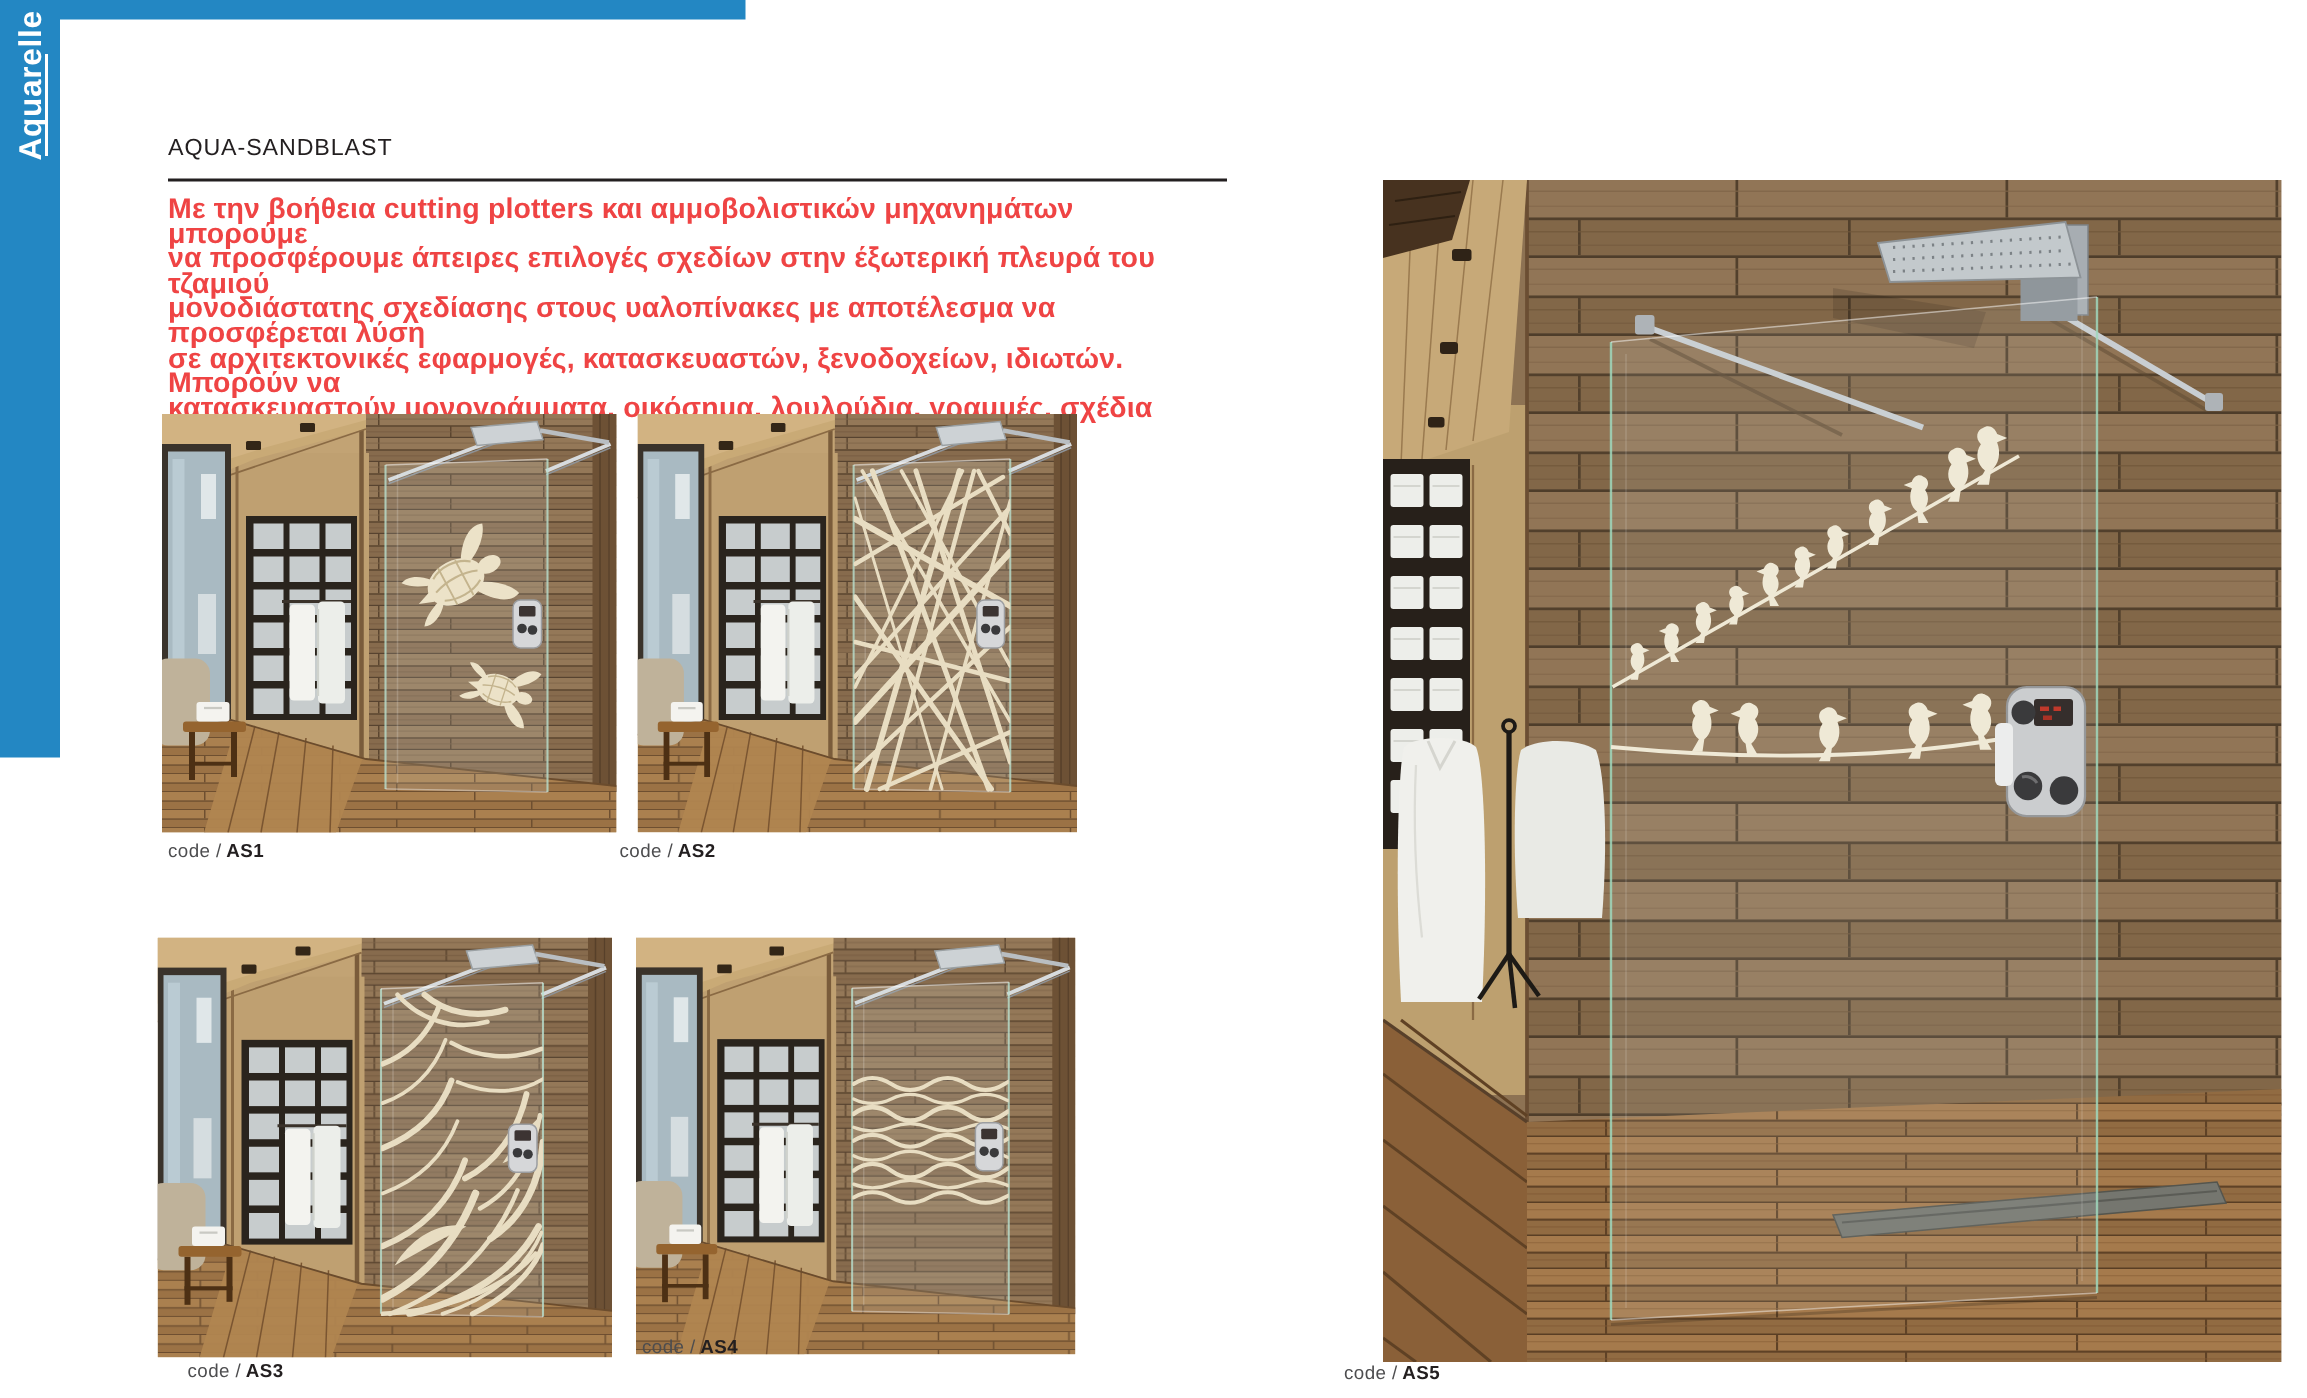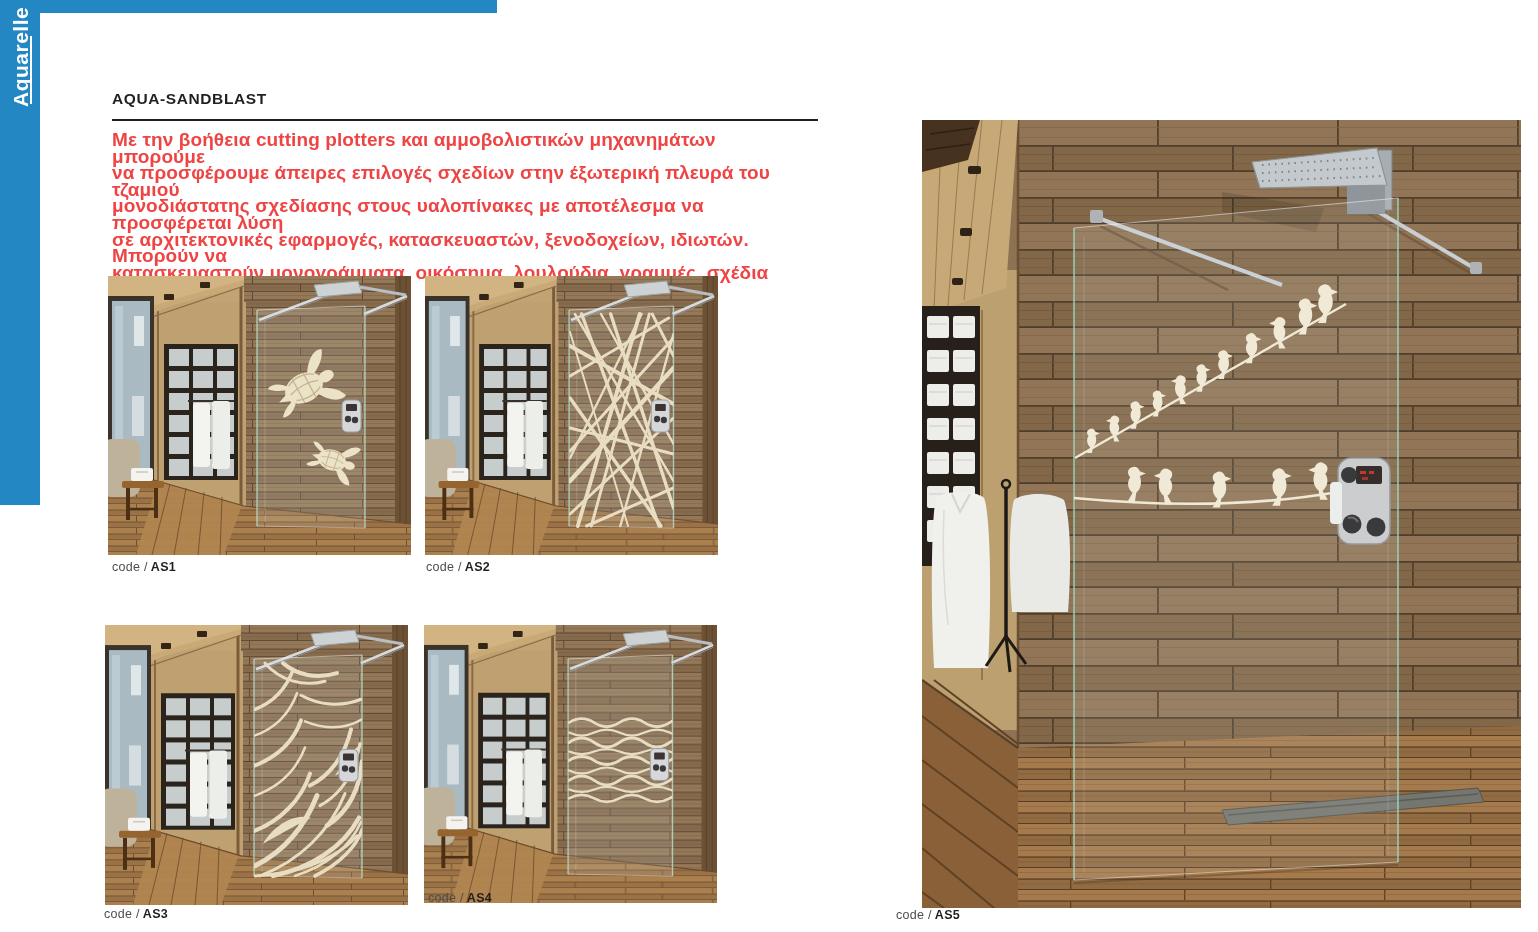--- a/index.html
+++ b/index.html
@@ -10,21 +10,21 @@
   .topbar{position:absolute;left:0;top:0;width:497px;height:13px;background:#2387c3;}
   .sidebar{position:absolute;left:0;top:0;width:40px;height:505px;background:#2387c3;}
   .brand{
     position:absolute;left:9px;top:107px;display:block;width:110px;
     transform:rotate(-90deg);transform-origin:0 0;
     font-size:21px;font-weight:bold;color:#ffffff;letter-spacing:.5px;white-space:nowrap;
   }
   .brand-underline{position:absolute;left:30px;top:36px;width:2px;height:68px;background:#ffffff;}
   .title{
     position:absolute;left:112px;top:90px;margin:0;
-    font-size:15.5px;font-weight:bold;color:#231f20;letter-spacing:.6px;
+    font-size:15.5px;font-weight:normal;color:#231f20;letter-spacing:.6px;
   }
   .rule{position:absolute;left:112px;top:119px;width:706px;height:2px;background:#231f20;}
   .intro{
     position:absolute;left:112px;top:132px;width:700px;margin:0;
     font-size:19px;line-height:16.6px;color:#ef4444;white-space:pre-line;letter-spacing:.1px;font-weight:bold;
   }
   .card{position:absolute;margin:0;padding:0;}
   .card svg{display:block;width:100%;height:100%;}
   .caption{position:absolute;font-size:12.5px;color:#4d4d4f;letter-spacing:.3px;}
   .caption b{color:#231f20;font-weight:bold;margin-left:3px;text-align:right;}
@@ -246,21 +246,21 @@
       <line x1="150" y1="122" x2="244" y2="250" stroke-width="3.5"></line>
       <line x1="202" y1="250" x2="257" y2="58" stroke-width="2.5"></line>
       <line x1="150" y1="182" x2="224" y2="38" stroke-width="2.5"></line>
       <line x1="167" y1="250" x2="257" y2="212" stroke-width="3"></line>
       <line x1="150" y1="56" x2="210" y2="250" stroke-width="2"></line>
       <line x1="235" y1="38" x2="257" y2="80" stroke-width="3"></line>
     </g>
     <use href="#ctrlS"></use>
   </svg>
 </figure>
-<div class="caption" style="left:426px;top:560px">
+<div class="caption" style="left:413px;top:560px">
   <span>code /</span><b>AS2</b>
 </div>
 
 <figure class="card" style="left:105px;top:625px;width:303px;height:280px">
   <svg viewBox="0 0 303 279" preserveAspectRatio="none">
     <use href="#scene-small"></use>
     <g clip-path="url(#glassClipS)" stroke="#e8ddc2" fill="none" stroke-linecap="round">
       <path d="M150,240 C180,225 200,200 212,170" stroke-width="5"></path>
       <path d="M155,250 C195,235 225,205 240,168" stroke-width="3"></path>
       <path d="M150,205 C175,195 196,175 205,148" stroke-width="4"></path>
@@ -278,21 +278,21 @@
       <path d="M215,180 C237,168 250,146 255,118" stroke-width="3"></path>
       <path d="M222,200 C244,186 255,162 257,136" stroke-width="4.5"></path>
       <path d="M196,70 C214,80 236,82 256,74" stroke-width="3"></path>
       <path d="M200,96 C220,104 240,104 257,94" stroke-width="2.5"></path>
       <path d="M158,218 C170,198 190,188 206,192 C190,200 172,210 158,218 Z" fill="#e8ddc2" stroke="none"></path>
       <path d="M230,150 C242,132 252,120 257,118 C252,132 242,146 230,150 Z" fill="#e8ddc2" stroke="none"></path>
     </g>
     <use href="#ctrlS"></use>
   </svg>
 </figure>
-<div class="caption" style="left:104px;top:907px">
+<div class="caption" style="left:125px;top:907px">
   <span>code /</span><b>AS3</b>
 </div>
 
 <figure class="card" style="left:424px;top:625px;width:293px;height:278px">
   <svg viewBox="0 0 303 279" preserveAspectRatio="none">
     <use href="#scene-small"></use>
     <g clip-path="url(#glassClipS)" stroke="#e8ddc2" fill="none" stroke-linecap="round">
       <path d="M150,98 q13,-8 26,0 t26,0 t26,0 t26,0 t26,0" stroke-width="2.6"></path>
       <path d="M150,108 q13,6 26,0 t26,0 t26,0 t26,0 t26,0" stroke-width="2.2"></path>
       <path d="M150,118 q13,-9 26,0 t26,0 t26,0 t26,0 t26,0" stroke-width="3"></path>

